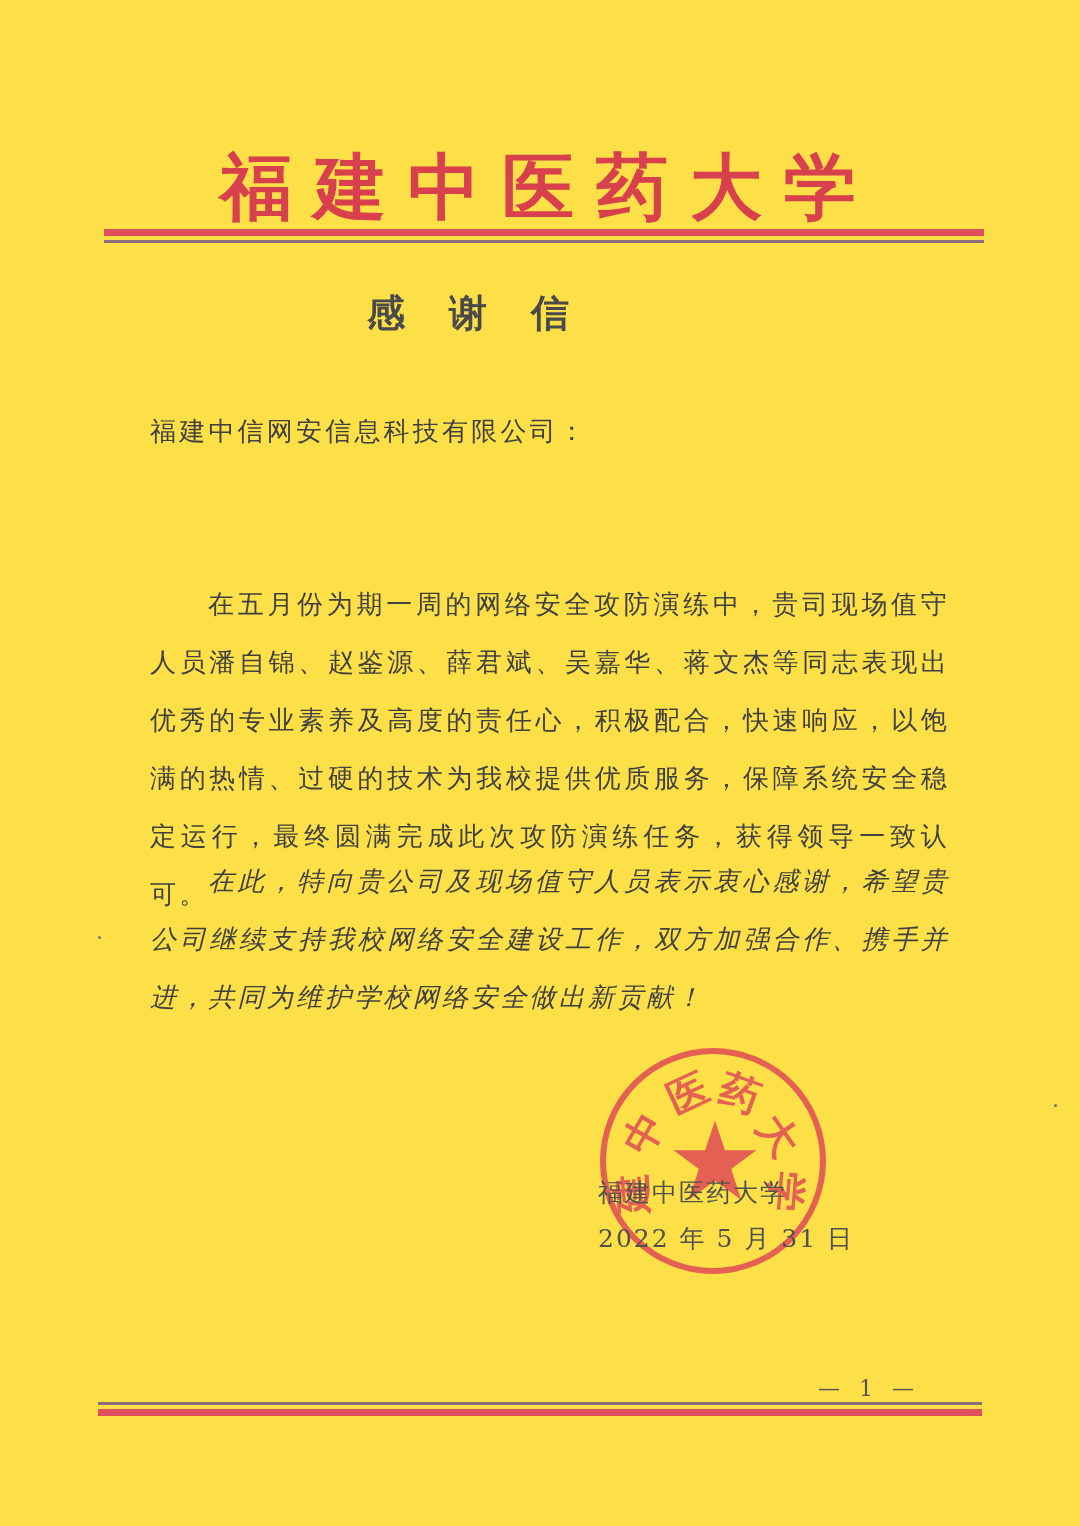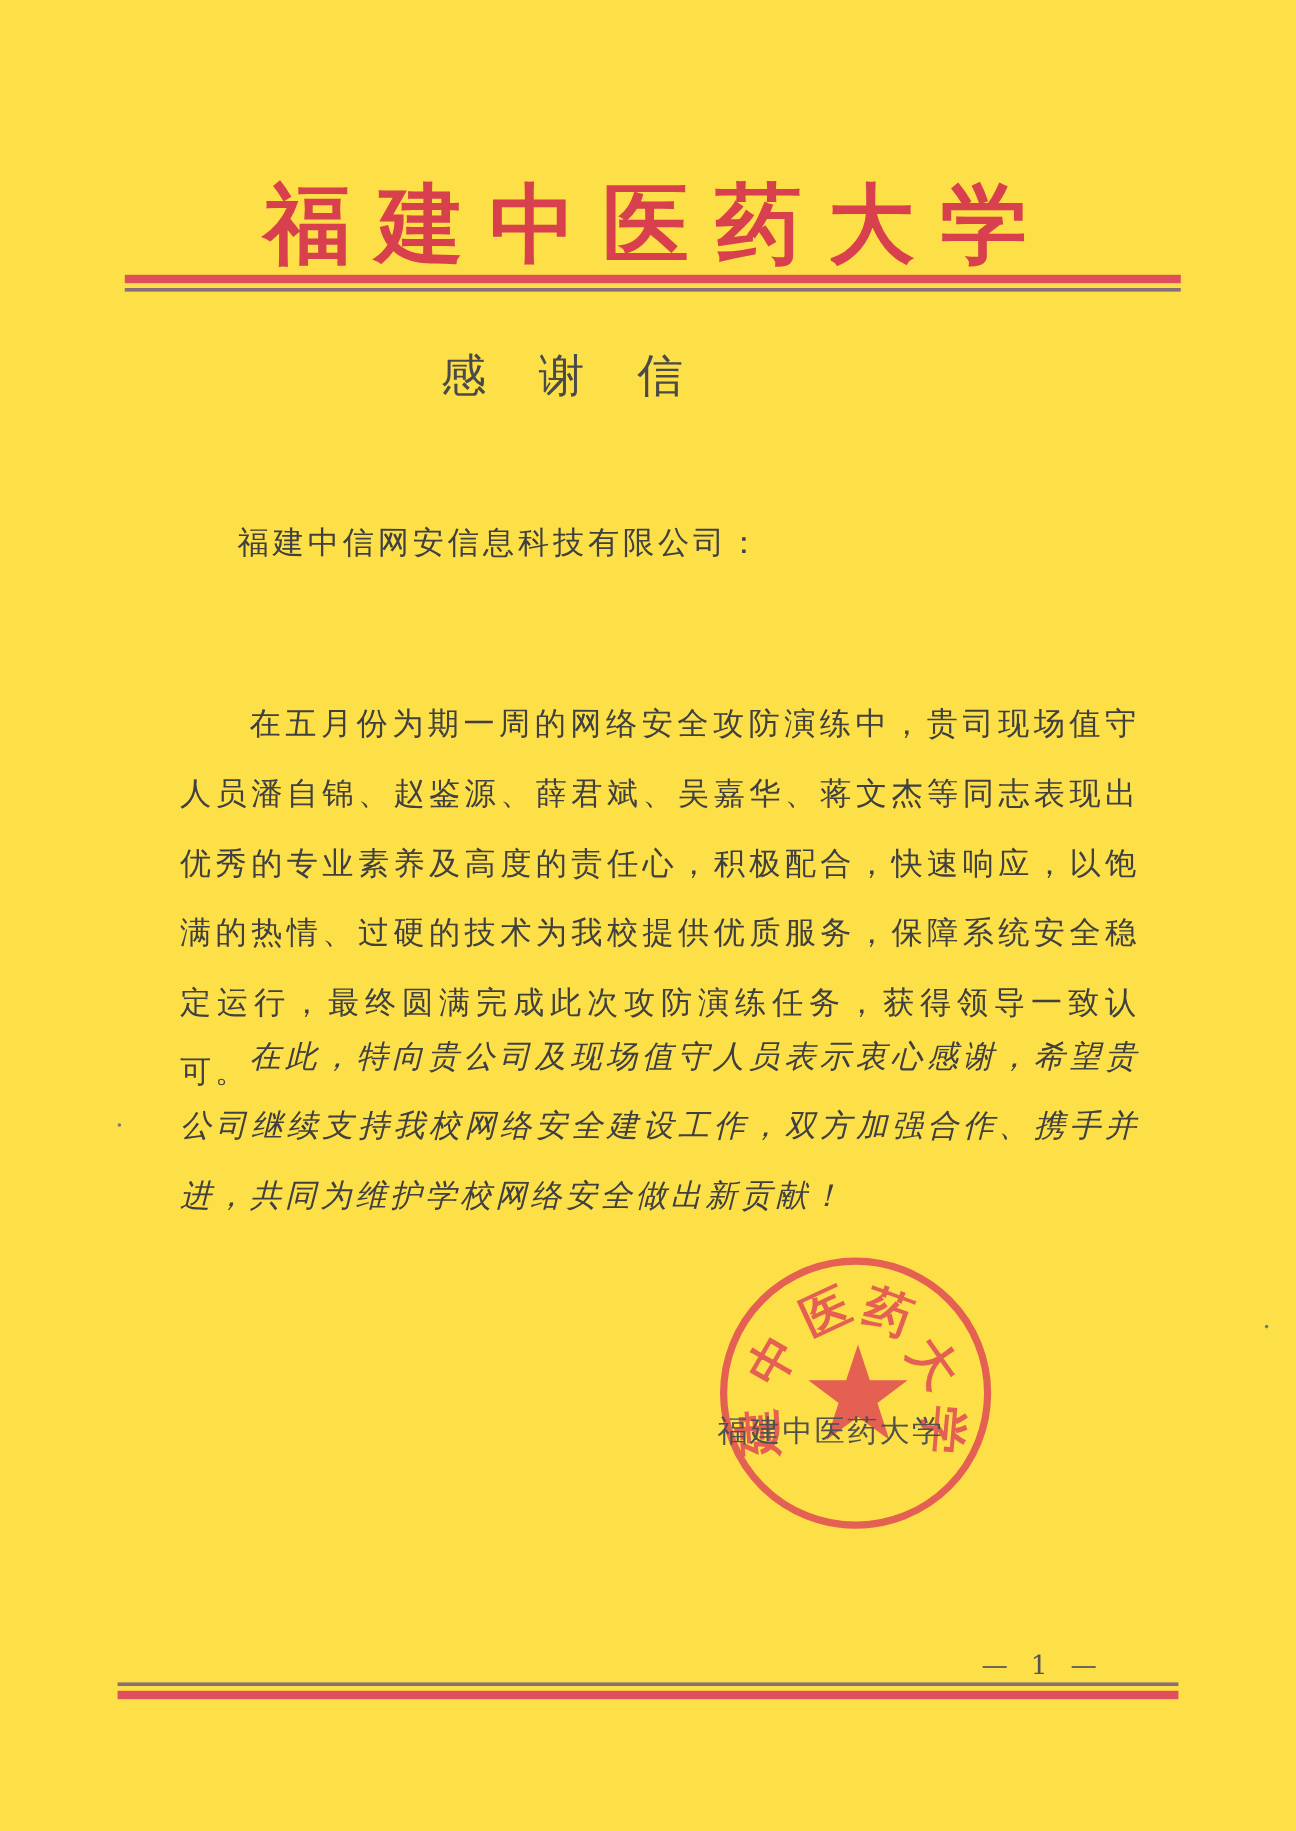--- a/index.html
+++ b/index.html
@@ -41,37 +41,37 @@
       width: 880px;
     }
     .rule-thick { height: 7px; background: #e0505c; }
     .rule-thin  { height: 3px; background: #8a6f78; }
     .title {
       position: absolute;
       left: 0; top: 288px;
       width: 936px;
       text-align: center;
       font-size: 38px;
-      font-weight: normal;
+      font-weight: bold;
       letter-spacing: 44px;
       color: #4a4a4a;
       padding-left: 44px;
       box-sizing: border-box;
     }
     .body-text {
       position: absolute;
       left: 150px;
       width: 800px;
       font-family: "DejaVu Sans", sans-serif;
       font-size: 26px;
       color: #404040;
       line-height: 58px;
       letter-spacing: 3.2px;
     }
-    .salutation { top: 424px; margin-left: 48px; }
+    .salutation { top: 402px; }
     .para {
       text-indent: 58px;
       text-align: justify;
       margin: 0;
     }
     .p1 { position: absolute; left: 150px; top: 460px; width: 800px; }
     .p2 { position: absolute; left: 150px; top: 575px; width: 800px; }
     .p3 { position: absolute; left: 150px; top: 852px; width: 800px; font-style: italic; }
     .stamp {
       position: absolute;
@@ -146,20 +146,21 @@
     <span class="stamp-char" style="left:152px; top:54px; transform:rotate(55deg);">大</span>
     <span class="stamp-char" style="left:160px; top:110px; transform:rotate(95deg);">学</span>
     <span class="stamp-char" style="left:6px; top:112px; transform:rotate(-95deg);">建</span>
     <svg class="stamp-star" viewBox="0 0 100 100">
       <polygon points="50,5 61,38 96,38 68,59 79,93 50,72 21,93 32,59 4,38 39,38" fill="#e04a56"></polygon>
     </svg>
   </div>
 
   <div class="signature">
     <div>福建中医药大学</div>
+    <div>2022 年 5 月 31 日</div>
   </div>
 
   <div class="page-number">— 1 —</div>
   <div class="rule rule-thin" style="top:1402px; left:98px; width:884px;"></div>
   <div class="rule rule-thick" style="top:1409px; left:98px; width:884px;"></div>
 
   <div class="speck" style="left:98px; top:936px;"></div>
   <div class="speck" style="left:1054px; top:1104px;"></div>
 </div>
 

